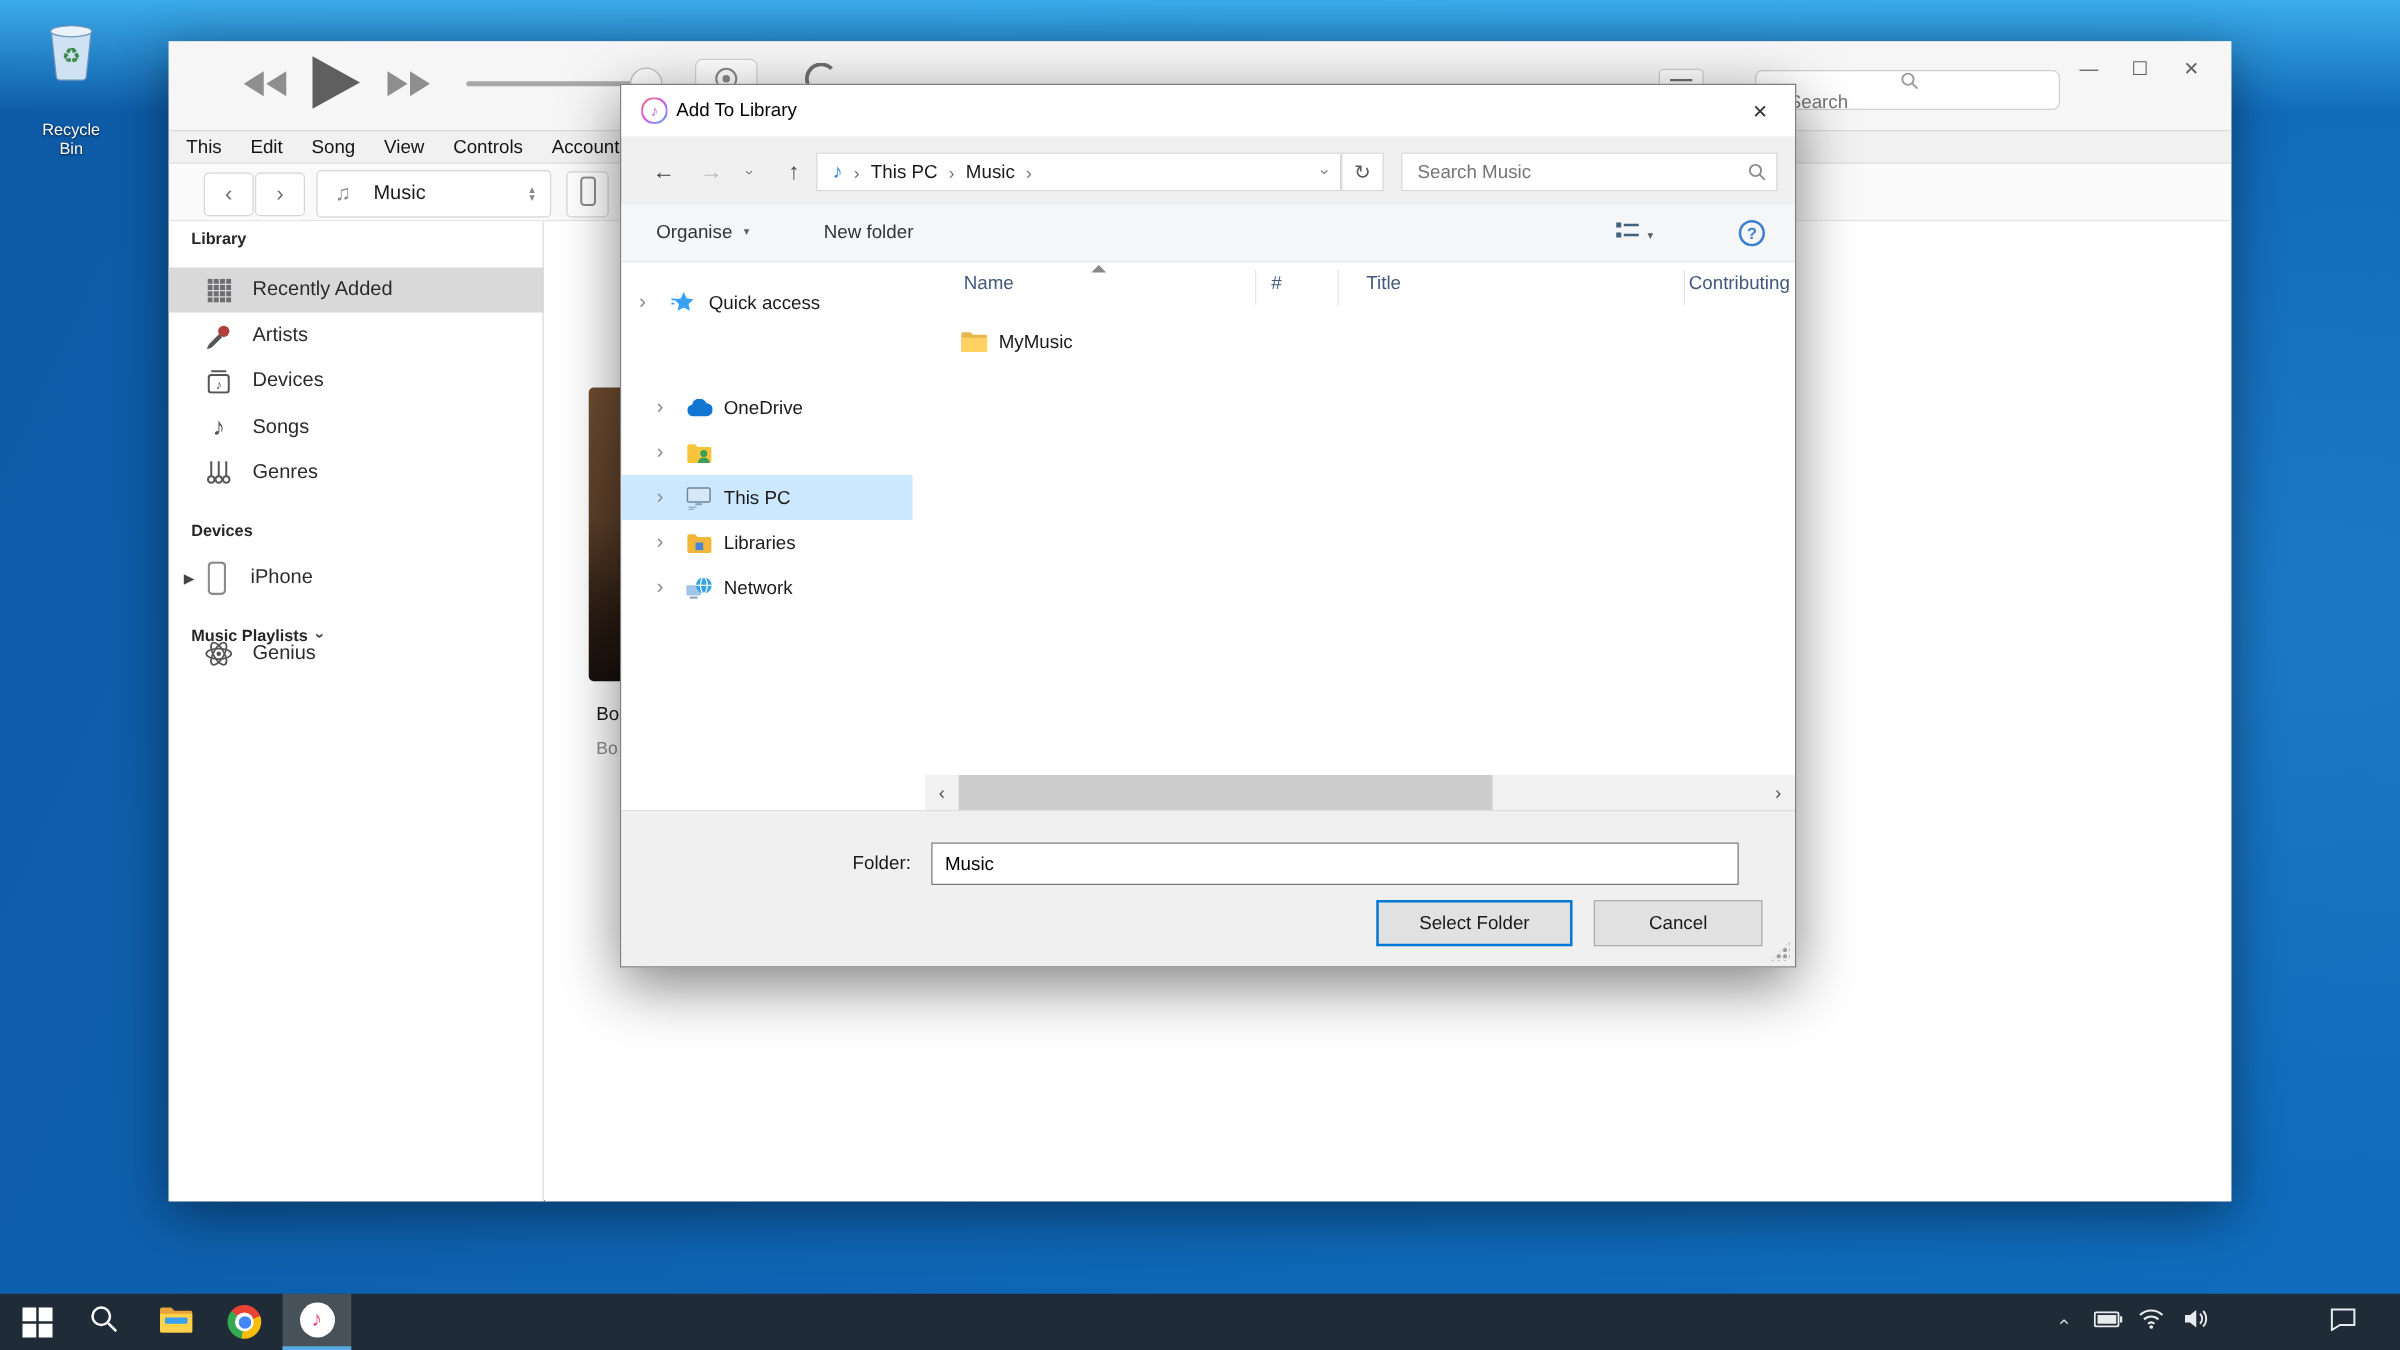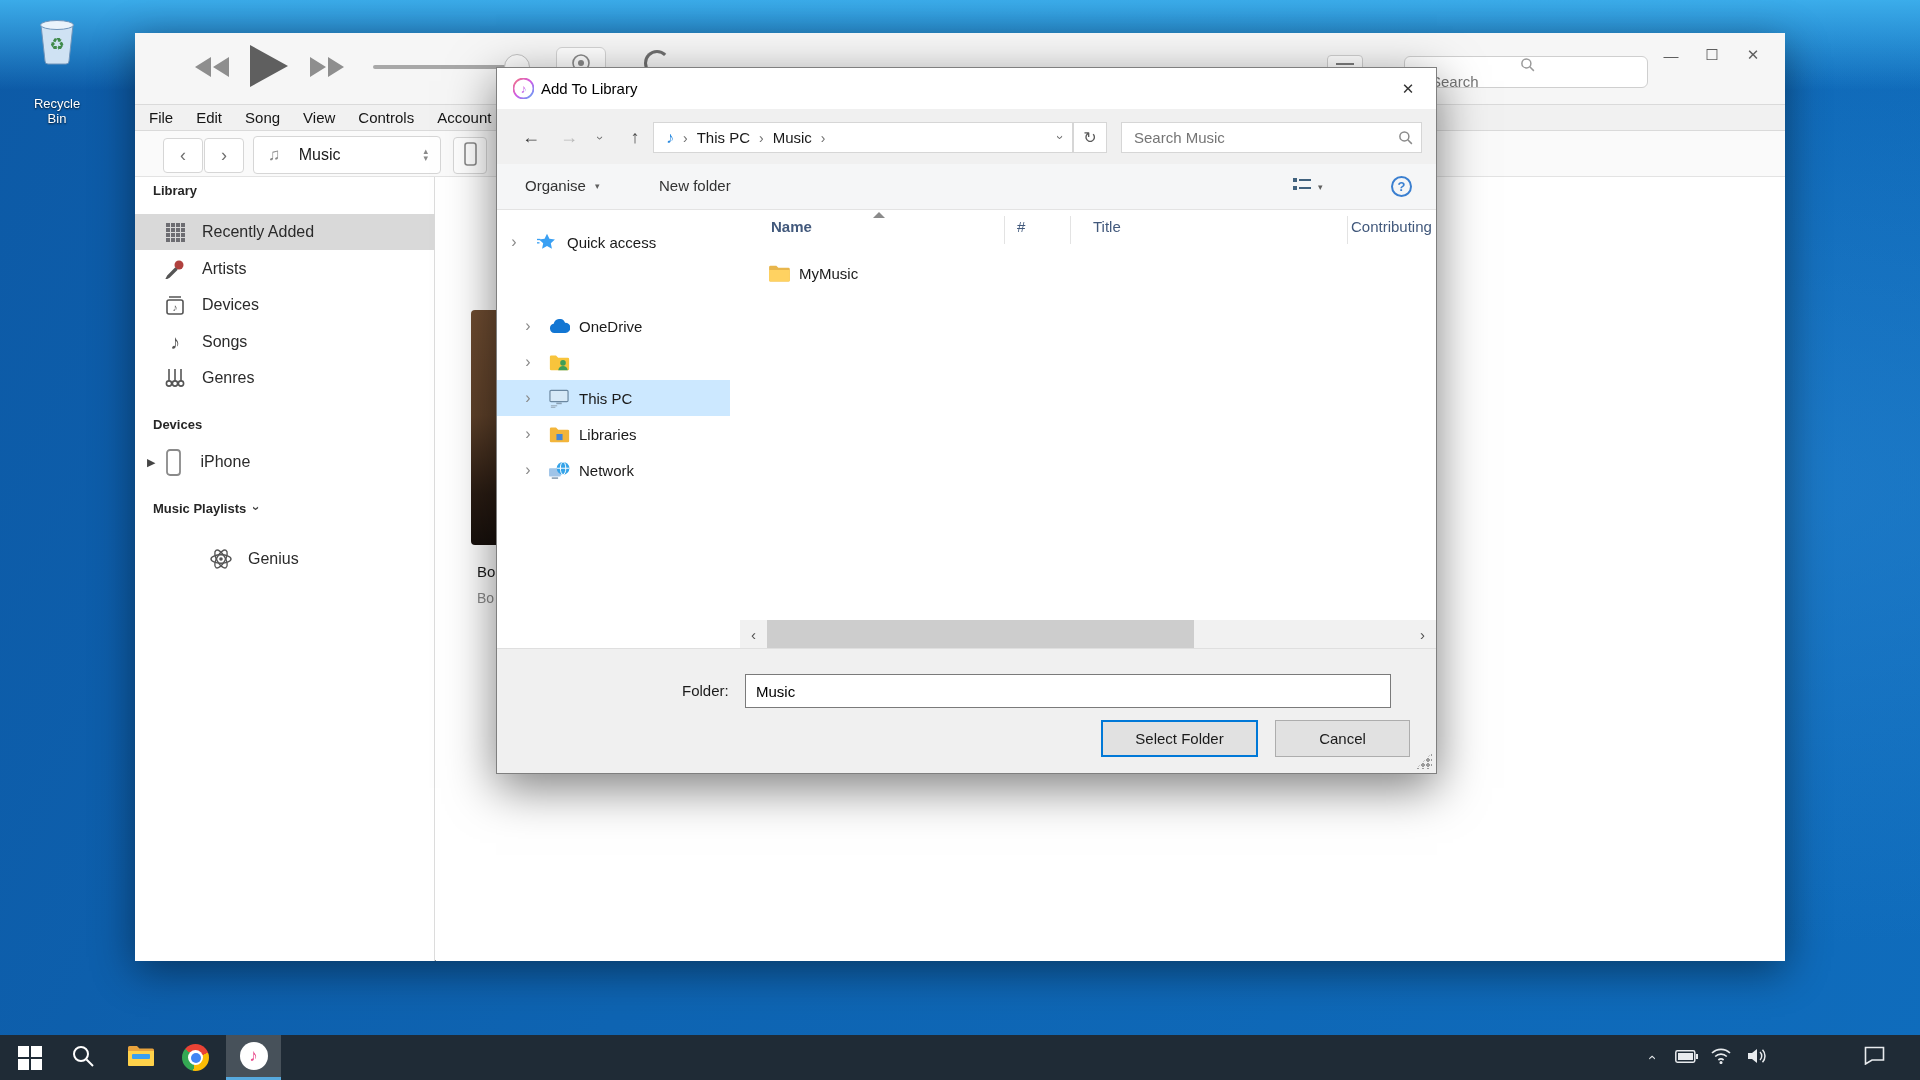--- a/index.html
+++ b/index.html
@@ -154,21 +154,21 @@
       <span>—</span>
     </div>
   <div class="wctl" style="left:1697px;top:44px;">
       <span>☐</span>
     </div>
   <div class="wctl" style="left:1738px;top:44px;">
       <span>✕</span>
     </div>
 
   <div class="abs it-menubar">
-    <span>File</span>
+    <span>This</span>
     <span>Edit</span>
     <span>Song</span>
     <span>View</span>
     <span>Controls</span>
     <span>Account</span>
   </div>
 
   <div class="abs it-navrow"></div>
   <div class="navbtn" style="left:163px;top:138px;width:40px;height:35px;font-size:18px;">
       <span>‹</span>
@@ -265,21 +265,21 @@
           <rect x="1" y="1" width="13" height="25" rx="3" fill="none" stroke="#8a8a8a" stroke-width="1.8"></rect>
         </svg>
       </span>
     <span class="sb-lb">iPhone</span>
   </div>
 
   <div class="abs sb-header" style="left:153px;top:501px;">
     <span>Music Playlists</span>
     <span class="chev-down" style="color:#444;font-size:13px;margin-left:4px;">›</span>
   </div>
-  <div class="abs sb-row" style="left:135px;top:541px;padding-left:46px;">
+  <div class="abs sb-row" style="left:135px;top:505px;">
     <span class="sb-ic">
         <svg width="22" height="22" viewBox="0 0 22 22">
           <g fill="none" stroke="#555" stroke-width="1.4">
             <ellipse cx="11" cy="11" rx="10" ry="4.2"></ellipse>
             <ellipse cx="11" cy="11" rx="10" ry="4.2" transform="rotate(60 11 11)"></ellipse>
             <ellipse cx="11" cy="11" rx="10" ry="4.2" transform="rotate(120 11 11)"></ellipse>
           </g>
           <circle cx="11" cy="11" r="1.8" fill="#555"></circle>
         </svg>
       </span>
@@ -445,21 +445,21 @@
               <g stroke="#fff" stroke-width="1.1" fill="none">
                 <ellipse cx="16.5" cy="8" rx="3" ry="7"></ellipse>
                 <line x1="9.5" y1="8" x2="23.5" y2="8"></line>
               </g>
             </svg>
         </span>
         <span class="tree-lb">Network</span>
       </div>
 
       <div class="sort-caret" style="left:376px;top:2px;"></div>
-      <div class="hdr-lb" style="left:274px;font-weight:bold;">Name</div>
+      <div class="hdr-lb" style="left:274px;">Name</div>
       <div class="hdr-sep" style="left:507px;"></div>
       <div class="hdr-lb" style="left:520px;">#</div>
       <div class="hdr-sep" style="left:573px;"></div>
       <div class="hdr-lb" style="left:596px;">Title</div>
       <div class="hdr-sep" style="left:850px;"></div>
       <div class="hdr-lb" style="left:854px;">Contributing artists</div>
 
       <div style="position:absolute;left:243px;top:46px;width:500px;height:34px;display:flex;align-items:center;">
         <span style="display:flex;margin-left:28px;">
           <svg width="22" height="18" viewBox="0 0 24 20">

